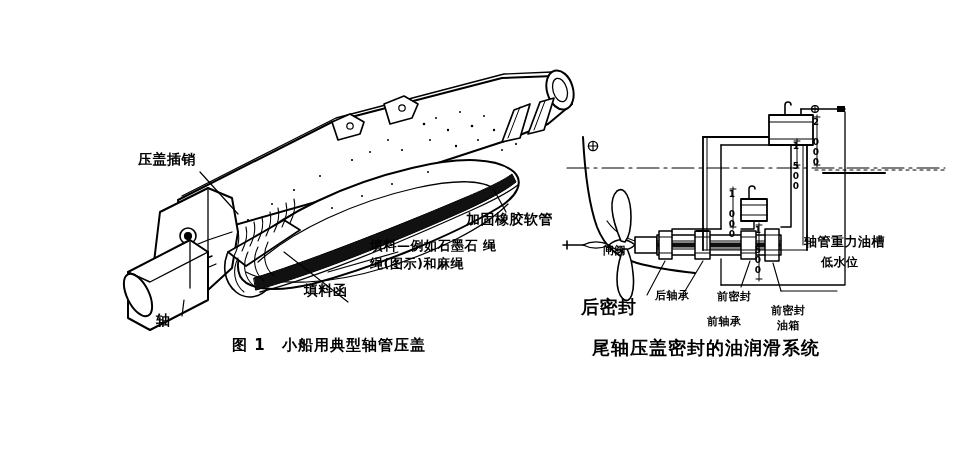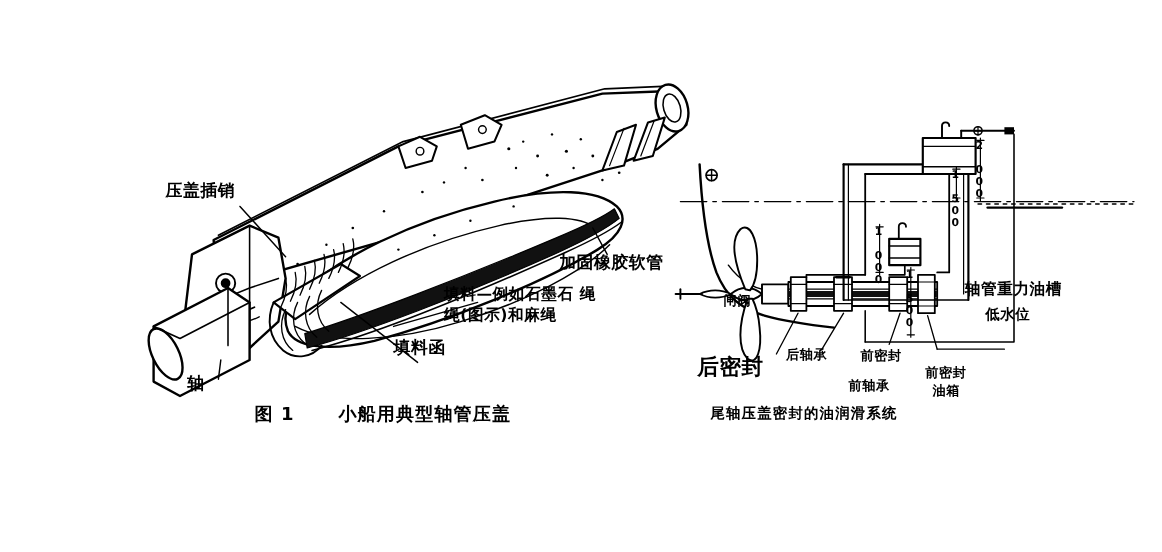--- a/index.html
+++ b/index.html
@@ -156,29 +156,29 @@
         <path d="M316 302 L252 252" stroke-width="1.2"></path>
         <path d="M366 252 L296 272" stroke-width="1.2"></path>
         <path d="M474 212 L462 190" stroke-width="1.2"></path>
       </g>
     </svg>
 
     <div class="label" style="left:106px; top:151px; font-size:14px;">压盖插销</div>
 
     <div class="label" style="left:124px; top:312px; font-size:14px;">轴</div>
 
-    <div class="label" style="left:296px; top:282px; font-size:14px;">填料函</div>
+    <div class="label" style="left:272px; top:282px; font-size:14px;">填料函</div>
 
     <div class="label" style="left:338px; top:238px; font-size:13px;">填料—例如石墨石 绳</div>
     <div class="label" style="left:338px; top:256px; font-size:13px;">绳(图示)和麻绳</div>
 
     <div class="label" style="left:434px; top:211px; font-size:14px;">加固橡胶软管</div>
   </div>
 
-  <div class="cap" style="left:212px; top:336px; font-size:15px;">图 1</div>
+  <div class="cap" style="left:232px; top:336px; font-size:15px;">图 1</div>
   <div class="cap" style="left:282px; top:336px; font-size:15px;">小船用典型轴管压盖</div>
 
   <div class="fig" id="figure-right">
 
     <svg width="423" height="275" viewBox="0 0 423 275">
       <g fill="none" stroke="#000" stroke-width="1.3" stroke-linejoin="round" stroke-linecap="round">
 
         <path d="M38 42 C40 80 44 110 52 132 C60 152 72 162 92 168 C110 173 132 176 150 178" stroke-width="2"></path>
         <path d="M62 126 C72 140 84 146 100 148" stroke-width="1.2"></path>
 
@@ -311,15 +311,15 @@
     <div class="dim" style="left:266px; top:22px; height:44px;">2 000</div>
     <div class="dim" style="left:182px; top:94px; height:40px;">1 000</div>
     <div class="dim" style="left:208px; top:130px; height:44px;">1 500</div>
 
     <div class="label" style="left:36px; top:201px; font-size:18px;">后密封</div>
     <div class="label" style="left:110px; top:194px; font-size:11px;">后轴承</div>
     <div class="label" style="left:172px; top:195px; font-size:11px;">前密封</div>
     <div class="label" style="left:126px; top:220px; font-size:11px;margin-left:36px;">前轴承</div>
   </div>
 
-  <div class="cap" style="left:592px; top:336px; font-size:12px;">尾轴压盖密封的油润滑系统</div>
+  <div class="cap" style="left:592px; top:336px; font-size:18px;">尾轴压盖密封的油润滑系统</div>
 
 </div>
 
 </body></html>

